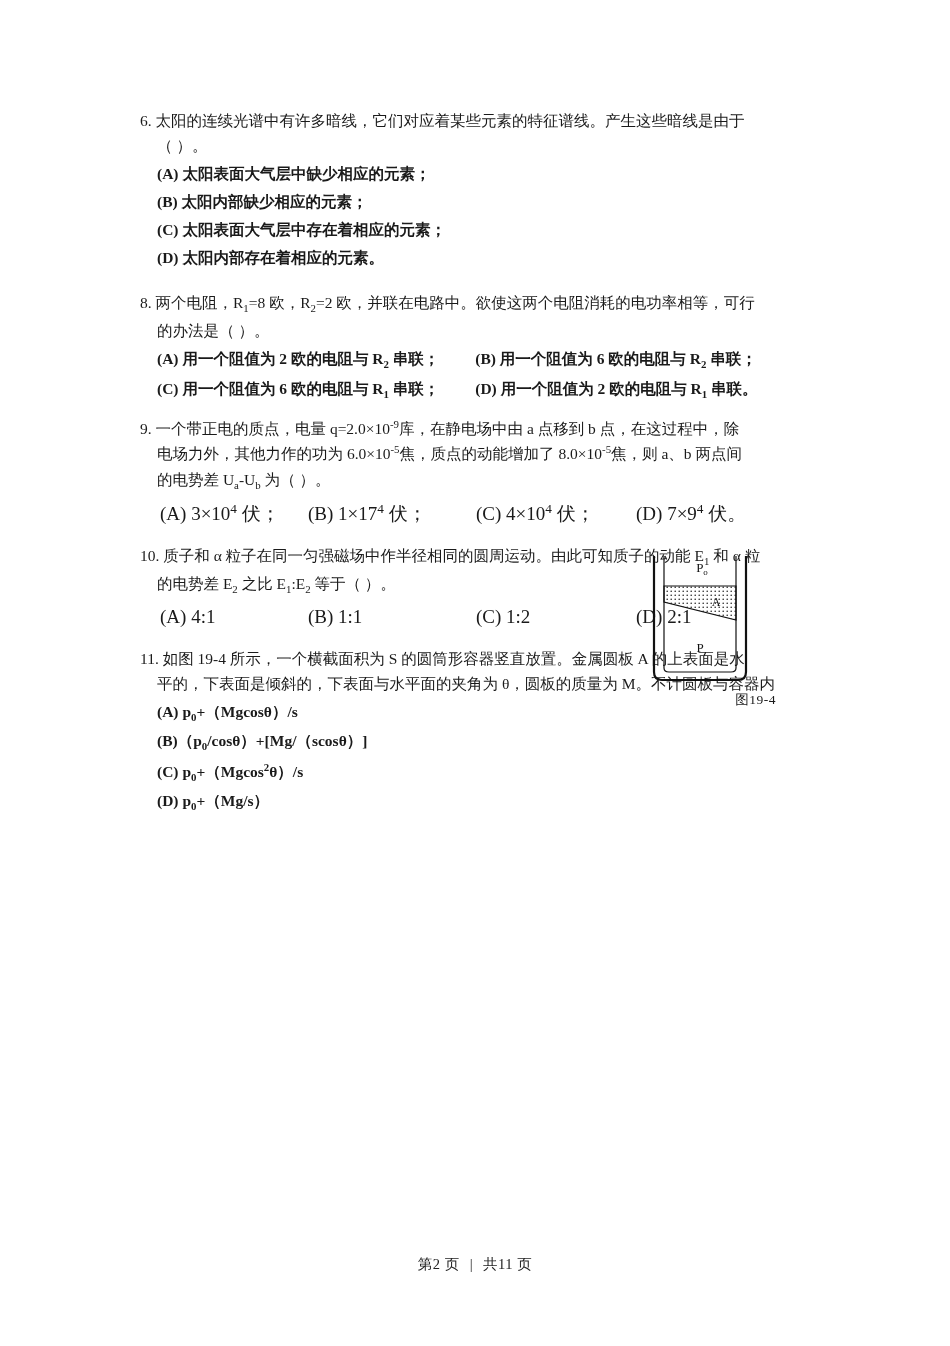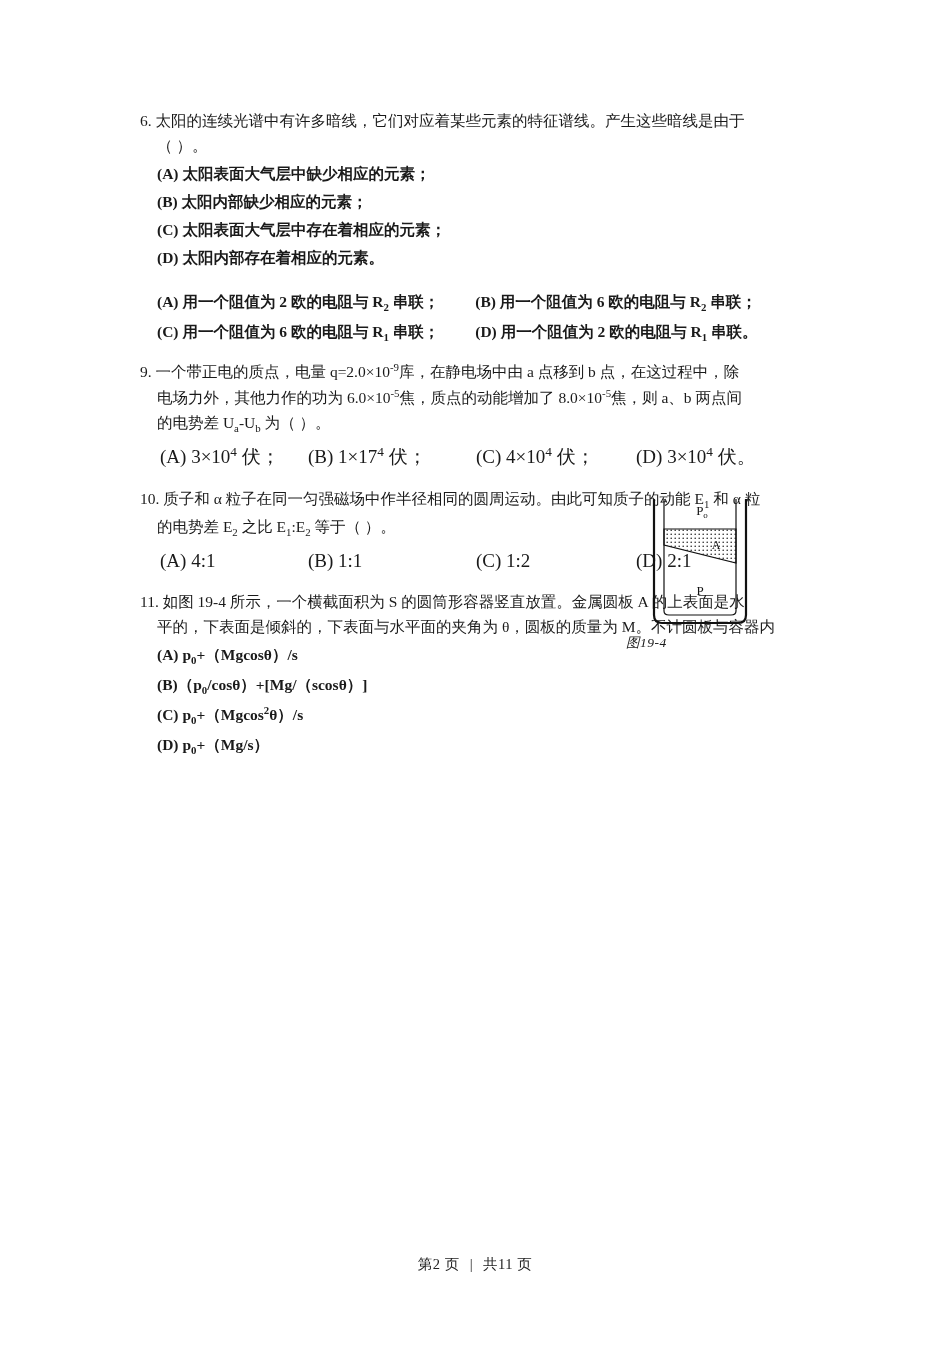--- a/index.html
+++ b/index.html
@@ -63,27 +63,26 @@
     font-size: 70%;
   }
   .fig-wrap {
     position: relative;
   }
   .figure {
     position: absolute;
     right: 34px;
     top: -96px;
     width: 150px;
-    text-align: left;
+    text-align: right;
   }
   .fig-caption {
     font-size: 13.5px;
     margin-top: 2px;
     letter-spacing: 0.5px;
-    font-style: italic;
   }
   .footer {
     position: absolute;
     left: 0;
     right: 0;
     bottom: 72px;
     text-align: center;
     font-size: 14.5px;
     color: #222;
     letter-spacing: 0.5px;
@@ -108,20 +107,24 @@
     <p class="opt">(C) 太阳表面大气层中存在着相应的元素；</p>
     <p class="opt">(D) 太阳内部存在着相应的元素。</p>
   </div>
 
   <div class="spacer-q"></div>
 
 
   <div class="spacer-q"></div>
 
   <div class="q-block">
+    <p class="q-stem">
+      <span>8. 两个电阻，R</span><sub>1</sub><span>=8 欧，R</span><sub>2</sub><span>=2 欧，并联在电路中。欲使这两个电阻消耗的电功率相等，可行</span>
+      <span class="cont">的办法是（ ）。</span>
+    </p>
     <div class="opt-row">
       <span class="cell"><span>(A) 用一个阻值为 2 欧的电阻与 R</span><sub>2</sub><span> 串联；</span></span>
       <span class="gap-wide"></span>
       <span class="cell"><span>(B) 用一个阻值为 6 欧的电阻与 R</span><sub>2</sub><span> 串联；</span></span>
     </div>
     <div class="opt-row">
       <span class="cell"><span>(C) 用一个阻值为 6 欧的电阻与 R</span><sub>1</sub><span> 串联；</span></span>
       <span class="gap-wide"></span>
       <span class="cell"><span>(D) 用一个阻值为 2 欧的电阻与 R</span><sub>1</sub><span> 串联。</span></span>
     </div>
@@ -132,21 +135,21 @@
   <div class="q-block">
     <p class="q-stem">
       <span>9. 一个带正电的质点，电量 q=2.0×10</span><sup>-9</sup><span>库，在静电场中由 a 点移到 b 点，在这过程中，除</span>
       <span class="cont"><span>电场力外，其他力作的功为 6.0×10</span><sup>-5</sup><span>焦，质点的动能增加了 8.0×10</span><sup>-5</sup><span>焦，则 a、b 两点间</span></span>
       <span class="cont"><span>的电势差 U</span><sub>a</sub><span>-U</span><sub>b</sub><span> 为（ ）。</span></span>
     </p>
     <div class="row4">
       <span class="cell" style="width:148px"><span>(A) 3×10</span><sup>4</sup><span> 伏；</span></span>
       <span class="cell" style="width:168px"><span>(B) 1×17</span><sup>4</sup><span> 伏；</span></span>
       <span class="cell" style="width:160px"><span>(C) 4×10</span><sup>4</sup><span> 伏；</span></span>
-      <span class="cell"><span>(D) 3×10</span><sup>4</sup><span> 伏。</span></span>
+      <span class="cell"><span>(D) 7×9</span><sup>4</sup><span> 伏。</span></span>
     </div>
   </div>
 
   <div class="spacer-q"></div>
 
   <div class="q-block">
     <p class="q-stem">
       <span>10. 质子和 α 粒子在同一匀强磁场中作半径相同的圆周运动。由此可知质子的动能 E</span><sub>1</sub><span> 和 α 粒</span>
       <span class="cont"><span>的电势差 E</span><sub>2</sub><span> 之比 E</span><sub>1</sub><span>:E</span><sub>2</sub><span> 等于（ ）。</span></span>
     </p>

